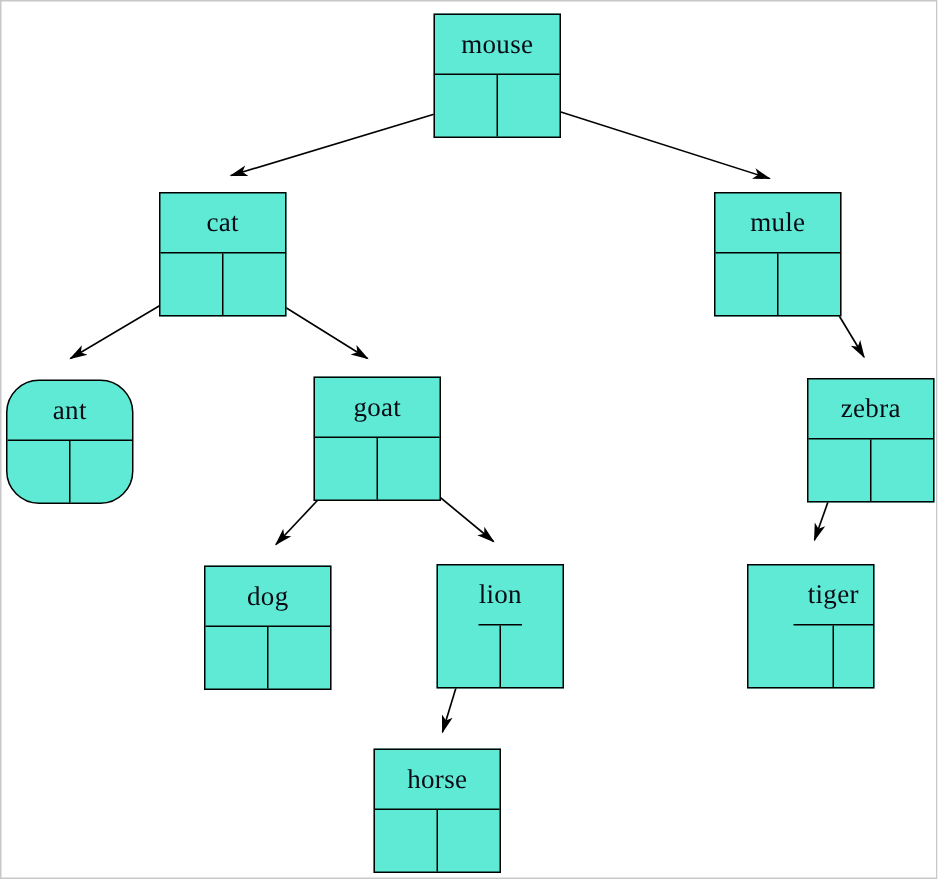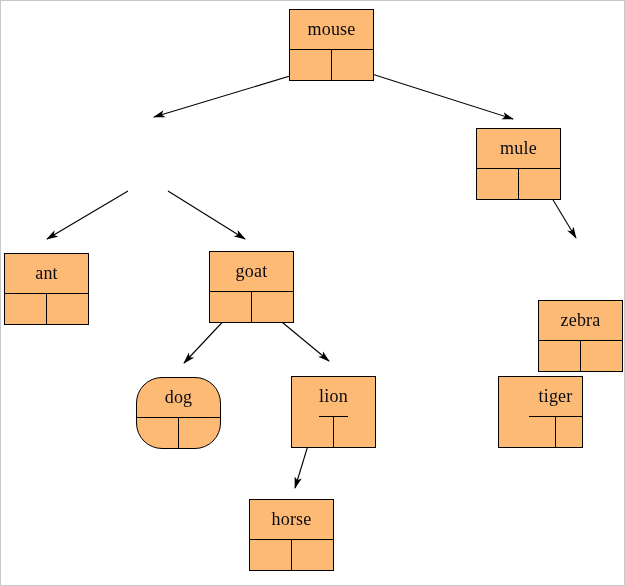--- a/index.html
+++ b/index.html
@@ -15,24 +15,24 @@
   }
   .edges-layer {
     position: absolute;
     left: 0; top: 0;
     width: 625px; height: 586px;
     pointer-events: none;
   }
   .node {
     position: absolute;
     width: 85px;
-    height: 72px;
+    height: 83px;
     box-sizing: border-box;
     border: 1px solid #000000;
-    background: #fdba74;
+    background: #5eead4;
     display: flex;
     flex-direction: column;
   }
   .node-label {
     height: 40px;
     box-sizing: border-box;
     border-bottom: 1px solid #000000;
     display: flex;
     align-items: center;
     justify-content: center;
@@ -72,54 +72,61 @@
   </svg>
 
   <div class="node" style="left:288px; top:8px;">
     <div class="node-label">mouse</div>
     <div class="node-pointers">
       <div class="ptr-cell left"></div>
       <div class="ptr-cell right"></div>
     </div>
   </div>
 
+  <div class="node" style="left:105px; top:127px;">
+    <div class="node-label">cat</div>
+    <div class="node-pointers">
+      <div class="ptr-cell left"></div>
+      <div class="ptr-cell right"></div>
+    </div>
+  </div>
 
   <div class="node" style="left:475px; top:127px;font-family:Liberation Serif, serif;">
     <div class="node-label">mule</div>
     <div class="node-pointers">
       <div class="ptr-cell left"></div>
       <div class="ptr-cell right"></div>
     </div>
   </div>
 
-  <div class="node" style="left:3px; top:252px;">
+  <div class="node" style="left:3px; top:252px;border-radius:22px;">
     <div class="node-label">ant</div>
     <div class="node-pointers">
       <div class="ptr-cell left"></div>
       <div class="ptr-cell right"></div>
     </div>
   </div>
 
   <div class="node" style="left:208px; top:250px;text-align:center;">
     <div class="node-label">goat</div>
     <div class="node-pointers">
       <div class="ptr-cell left"></div>
       <div class="ptr-cell right"></div>
     </div>
   </div>
 
-  <div class="node" style="left:537px; top:251px;margin-top:48px;">
+  <div class="node" style="left:537px; top:251px;">
     <div class="node-label">zebra</div>
     <div class="node-pointers">
       <div class="ptr-cell left"></div>
       <div class="ptr-cell right"></div>
     </div>
   </div>
 
-  <div class="node" style="left:135px; top:376px;border-radius:26px;">
+  <div class="node" style="left:135px; top:376px;">
     <div class="node-label">dog</div>
     <div class="node-pointers">
       <div class="ptr-cell left"></div>
       <div class="ptr-cell right"></div>
     </div>
   </div>
 
   <div class="node" style="left:290px; top:375px;align-items:center;">
     <div class="node-label">lion</div>
     <div class="node-pointers">

